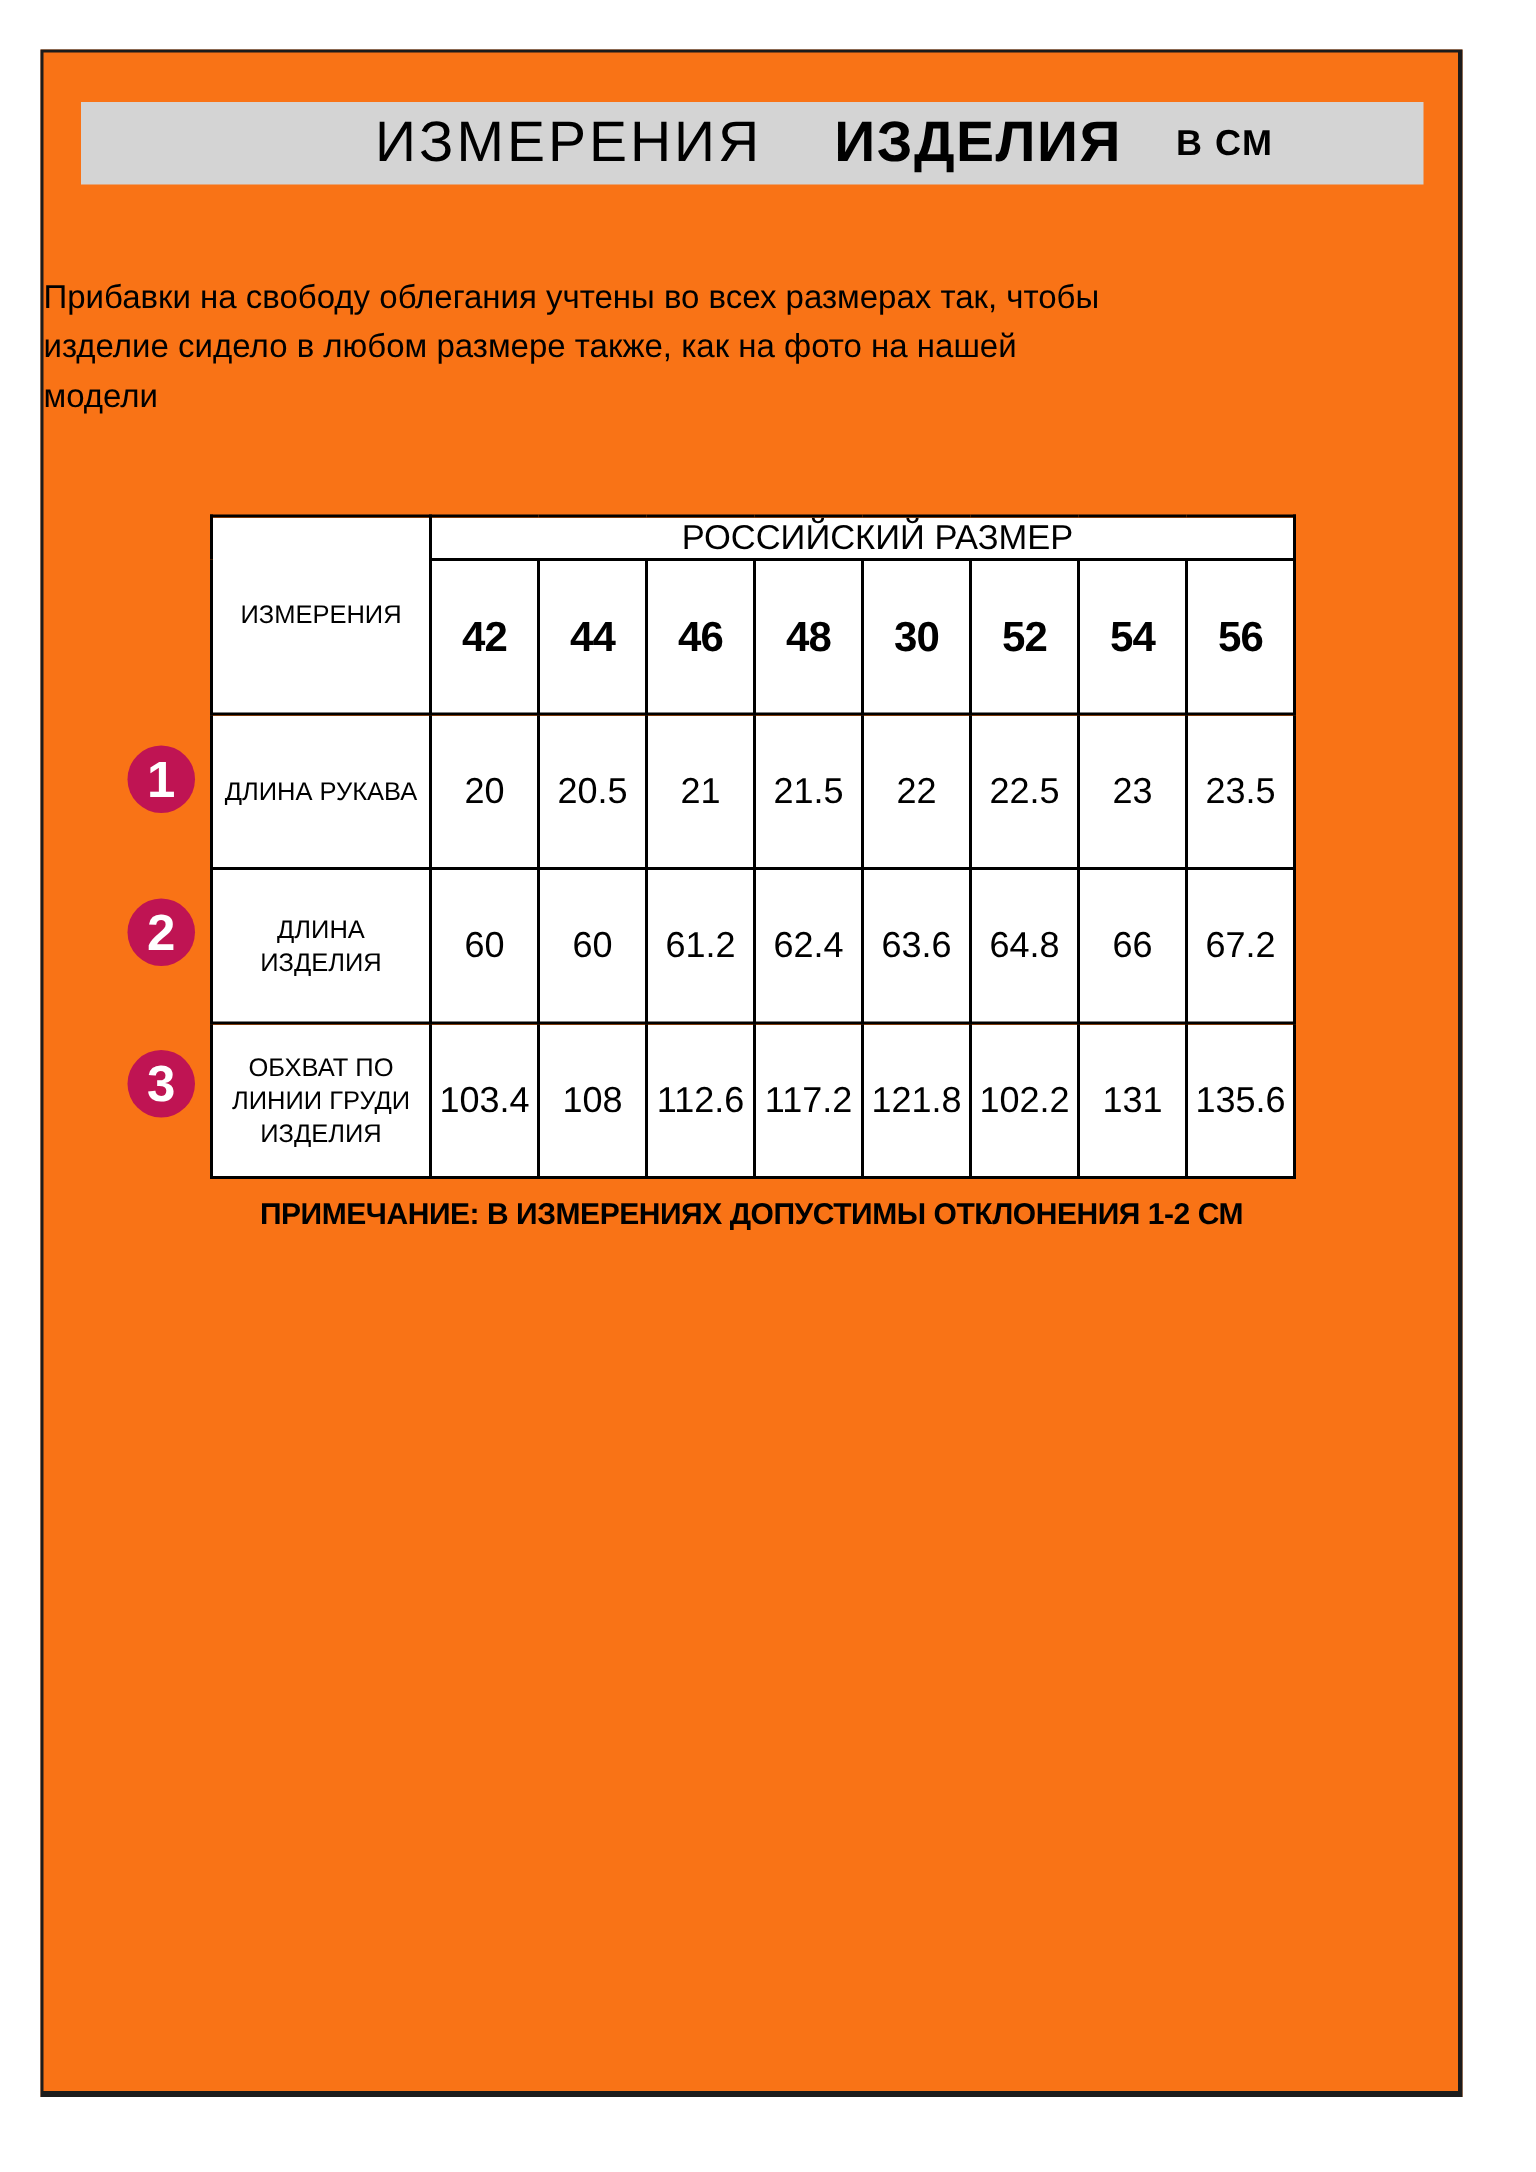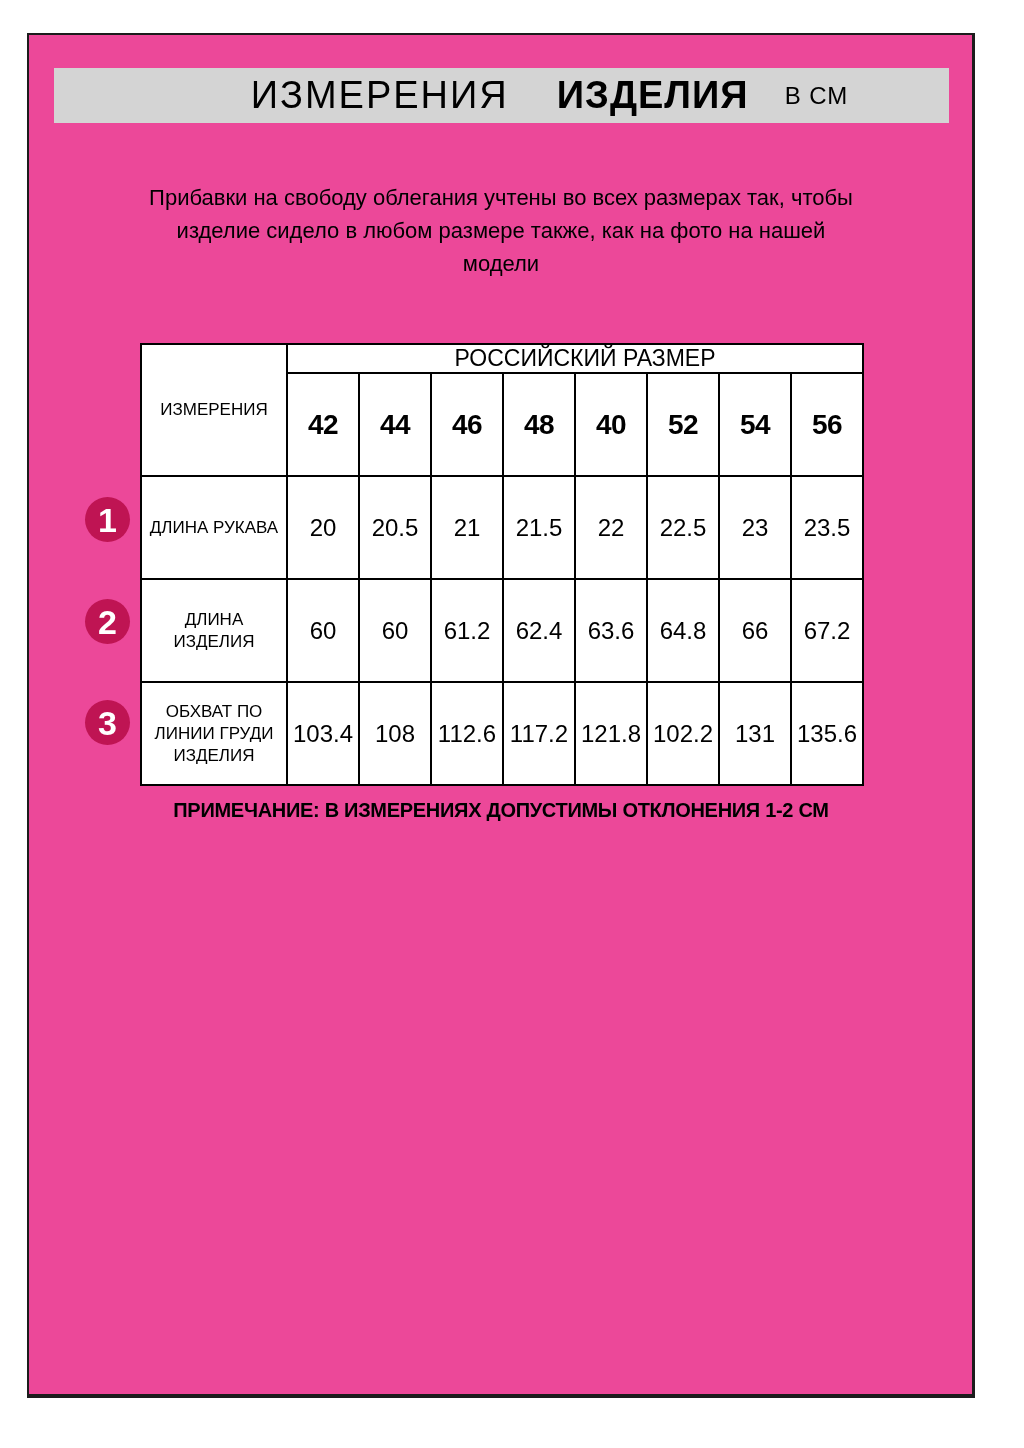--- a/index.html
+++ b/index.html
@@ -7,40 +7,40 @@
     --bar:#d4d4d4;
   }
   *{margin:0;padding:0;box-sizing:border-box;}
   html,body{width:1024px;height:1448px;background:#ffffff;
     font-family:"Liberation Sans", sans-serif;color:#000;}
   .page{position:relative;width:1024px;height:1448px;background:#fff;overflow:hidden;}
 
   .frame{
     position:absolute;left:27px;top:33px;width:948px;height:1365px;
     border:2px solid #1c1c1c;border-right-width:3px;border-bottom-width:4px;
-    background:#ec4899;
+    background:#f97316;
   }
 
   .title-bar{
     position:absolute;left:25px;top:33px;width:895px;height:55px;
     background:var(--bar);
     display:flex;align-items:center;justify-content:center;
   }
   .title-bar .inner{display:flex;align-items:center;position:relative;left:48px;}
   .title-main{font-size:38px;font-weight:normal;letter-spacing:2px;}
   .title-bold{font-size:38px;font-weight:bold;letter-spacing:1px;margin-left:48px;}
-  .title-unit{font-size:24px;font-weight:normal;letter-spacing:1px;margin-left:36px;}
+  .title-unit{font-size:24px;font-weight:bold;letter-spacing:1px;margin-left:36px;}
 
   .product-code{
     position:absolute;left:0;top:108px;width:944px;
     text-align:center;font-size:30px;font-weight:normal;
   }
   .subtitle{
     position:absolute;left:0;top:146px;width:944px;
-    text-align:center;font-size:22px;line-height:33px;white-space:pre-line;
+    font-size:22px;line-height:33px;white-space:pre-line;
   }
 
   .table-zone{position:absolute;left:111px;top:308px;}
   table.size-table{border-collapse:collapse;table-layout:fixed;}
   table.size-table td,table.size-table th{
     border:2px solid #000;background:#fff;text-align:center;vertical-align:middle;
     overflow:hidden;
   }
   col.c-label{width:146px;}
   col.c-size{width:72px;}
@@ -103,21 +103,21 @@
         <tbody>
             <tr class="hdr-top">
           <td class="corner-cell" rowspan="2">ИЗМЕРЕНИЯ</td>
           <td class="ru-size-cell" colspan="8">РОССИЙСКИЙ РАЗМЕР</td>
         </tr>
         <tr class="hdr-sizes">
           <td class="size-cell">42</td>
           <td class="size-cell">44</td>
           <td class="size-cell">46</td>
           <td class="size-cell">48</td>
-          <td class="size-cell">40</td>
+          <td class="size-cell">30</td>
           <td class="size-cell">52</td>
           <td class="size-cell">54</td>
           <td class="size-cell">56</td>
         </tr>
         <tr class="data-row">
           <td class="row-label">ДЛИНА РУКАВА</td>
           <td class="value-cell">20</td>
           <td class="value-cell">20.5</td>
           <td class="value-cell">21</td>
           <td class="value-cell">21.5</td>

